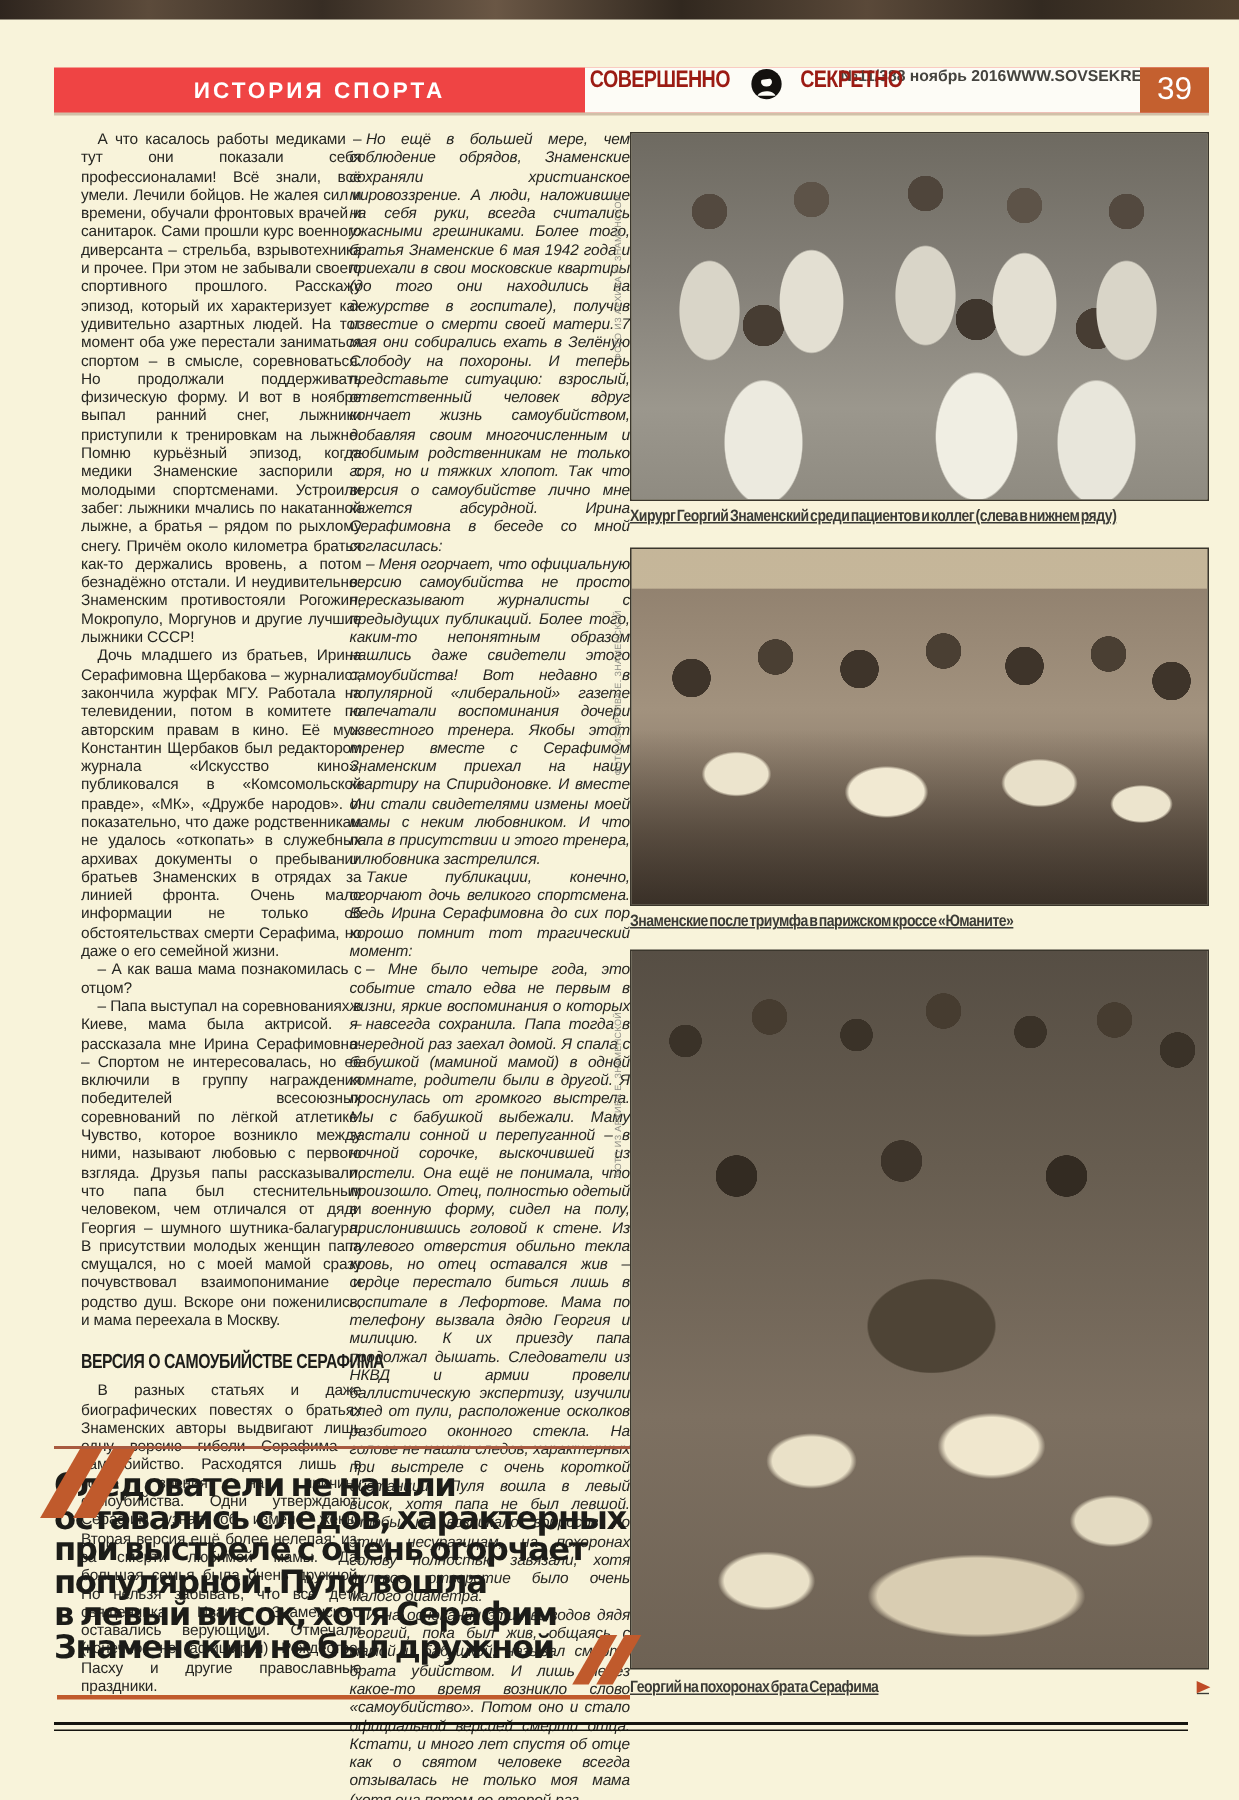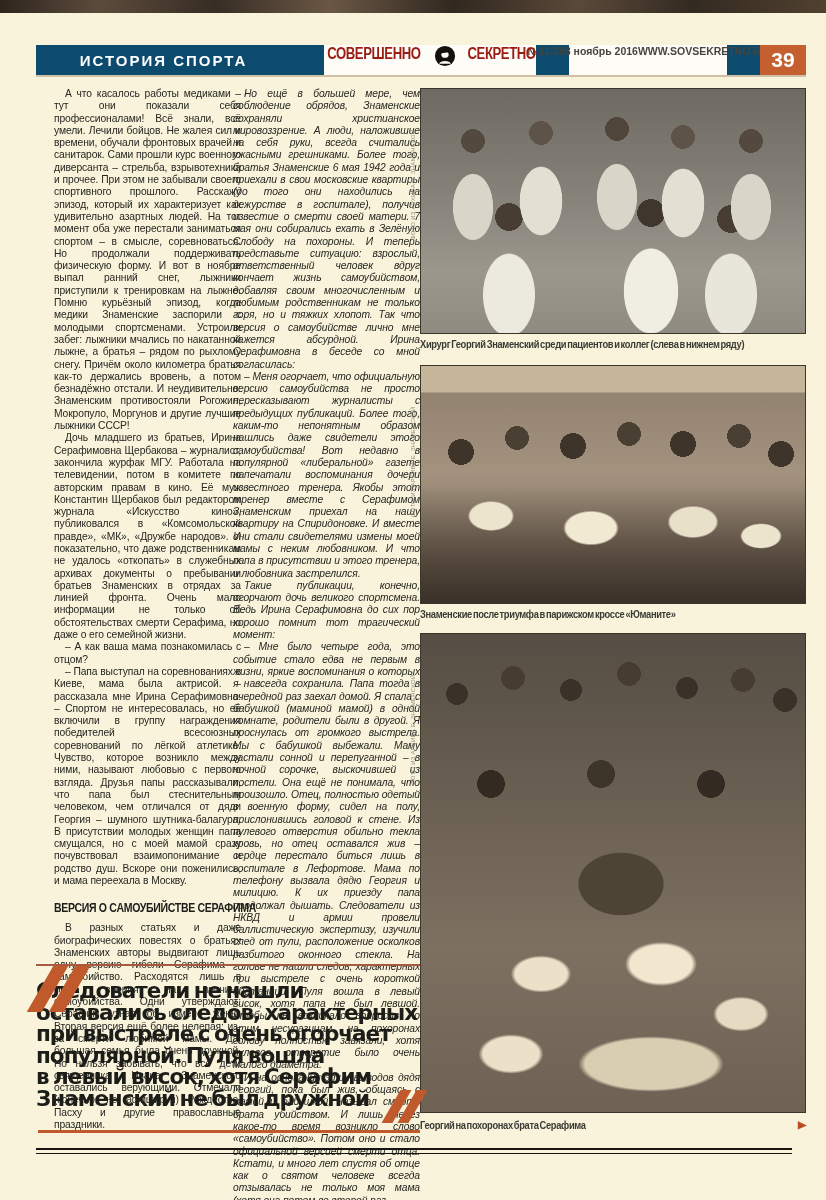--- a/index.html
+++ b/index.html
@@ -10,23 +10,22 @@
     color:#262622;
   }
   
   .torn-edge{
     position:absolute;left:0;top:0;width:826px;height:13px;
     background:linear-gradient(90deg,#2e251e 0%,#5c4b3b 12%,#372d24 26%,#6a5745 40%,#31281f 55%,#5a4939 70%,#332a21 84%,#51412f 100%);
   }
   
   .header{
     position:absolute;left:36px;top:45px;width:770px;height:30px;
-    background:#0c4a6e;display:flex;align-items:stretch;
+    background:#ef4444;display:flex;align-items:stretch;
     box-shadow:0 2px 0 rgba(90,40,20,.25);
-    gap:33px;
   }
   .header .title-zone{flex:1;display:flex;align-items:center;justify-content:center;}
   .section-title{
     color:#fff;font-weight:bold;font-size:15px;letter-spacing:2px;
   }
   .logo-box{
     width:200px;background:#fdfcf6;display:flex;align-items:flex-start;justify-content:center;
     gap:4px;padding:0 6px;
   }
   .logo-word{
@@ -34,21 +33,21 @@
     transform:scaleX(0.82);white-space:nowrap;
   }
   .logo-icon{width:22px;height:22px;flex:0 0 auto;}
   .issue-box{
     width:158px;background:#fdfcf6;display:flex;flex-direction:row;
     align-items:flex-start;justify-content:center;line-height:12px;
   }
   .issue-line{font-size:10.5px;font-weight:bold;color:#45443f;white-space:nowrap;}
   .page-box{
     width:46px;background:#c4602f;display:flex;align-items:center;justify-content:center;
-    color:#fff;font-weight:bold;font-size:21px;
+    color:#fff;font-weight:normal;font-size:21px;
   }
   
   .col{position:absolute;top:88px;width:187px;text-align:justify;}
   .col-left{left:36px;margin-left:18px;}
   .col-mid{left:233px;font-style:italic;}
   .col p{
     margin:0;font-size:10.3px;line-height:12.3px;letter-spacing:-0.1px;
     text-indent:11px;hyphens:auto;
   }
   .q-para{
@@ -115,21 +114,21 @@
       radial-gradient(ellipse 52px 32px at 120px 340px,#eae1c8 50%,transparent 58%),
       radial-gradient(ellipse 62px 38px at 240px 330px,#f0e7ce 50%,transparent 58%),
       radial-gradient(ellipse 48px 30px at 320px 380px,#e4dbc2 50%,transparent 58%),
       radial-gradient(ellipse 56px 34px at 90px 420px,#eae1c8 50%,transparent 58%),
       radial-gradient(ellipse 110px 42px at 230px 430px,#d9cdb2 60%,transparent 66%),
       linear-gradient(180deg,#564e44 0%,#675d50 30%,#7d7061 65%,#6e6254 100%);
   }
   .caption{
     position:absolute;left:0;width:386px;display:flex;align-items:center;
     font-size:11px;font-weight:bold;color:#3b3b36;
-    letter-spacing:-0.4px;word-spacing:-1.5px;white-space:nowrap;
+    letter-spacing:-0.4px;word-spacing:-1.5px;white-space:nowrap;text-decoration:underline;
   }
   .caption .cap-text{transform:scaleX(0.85);transform-origin:0 50%;}
   .cap1{top:250px;}
   .cap2{top:520px;}
   .cap3{top:1030px;}
   .continue-arrow{margin-left:auto;color:#bf4a26;font-size:11px;transform:scaleY(0.9);}
   .credit{
     position:absolute;left:-10px;white-space:nowrap;
     transform-origin:0 0;transform:rotate(-90deg);
     font-size:6px;color:#8b8b83;letter-spacing:0.25px;

